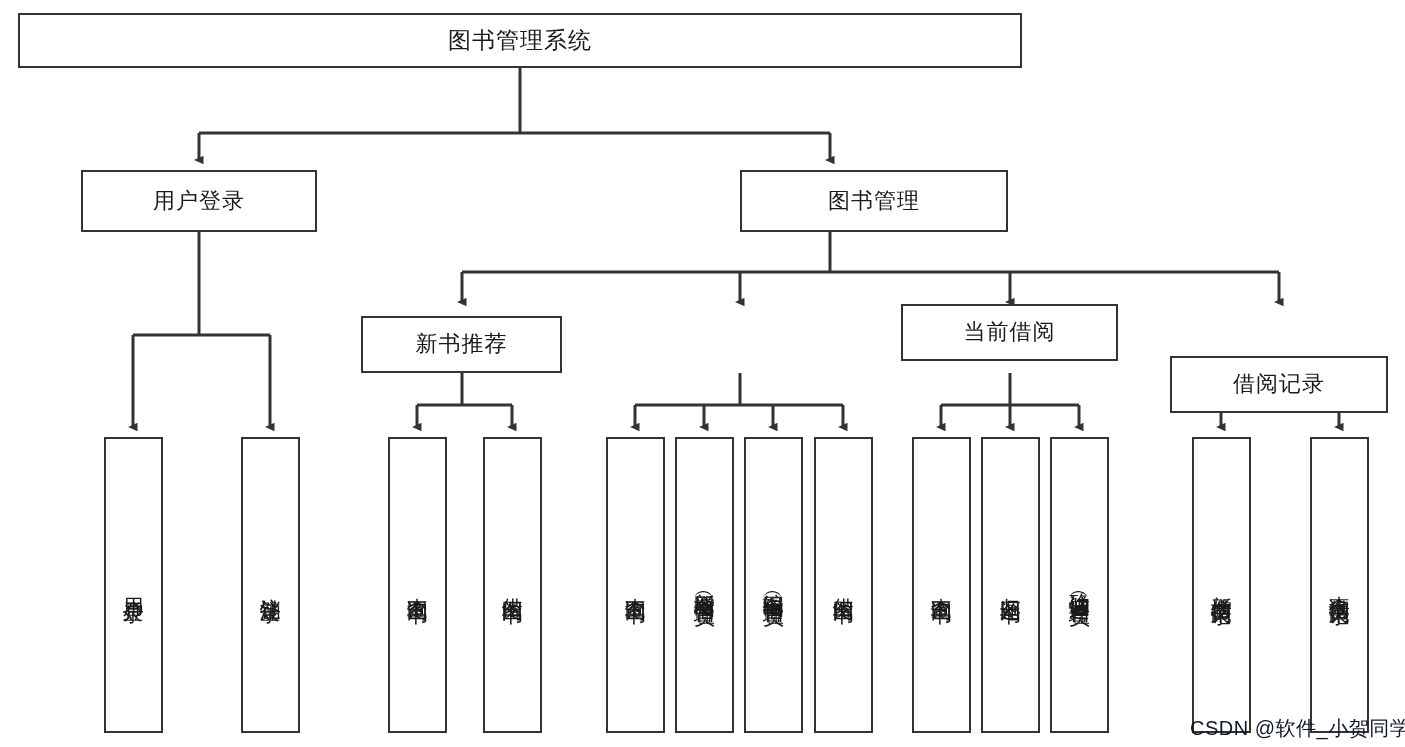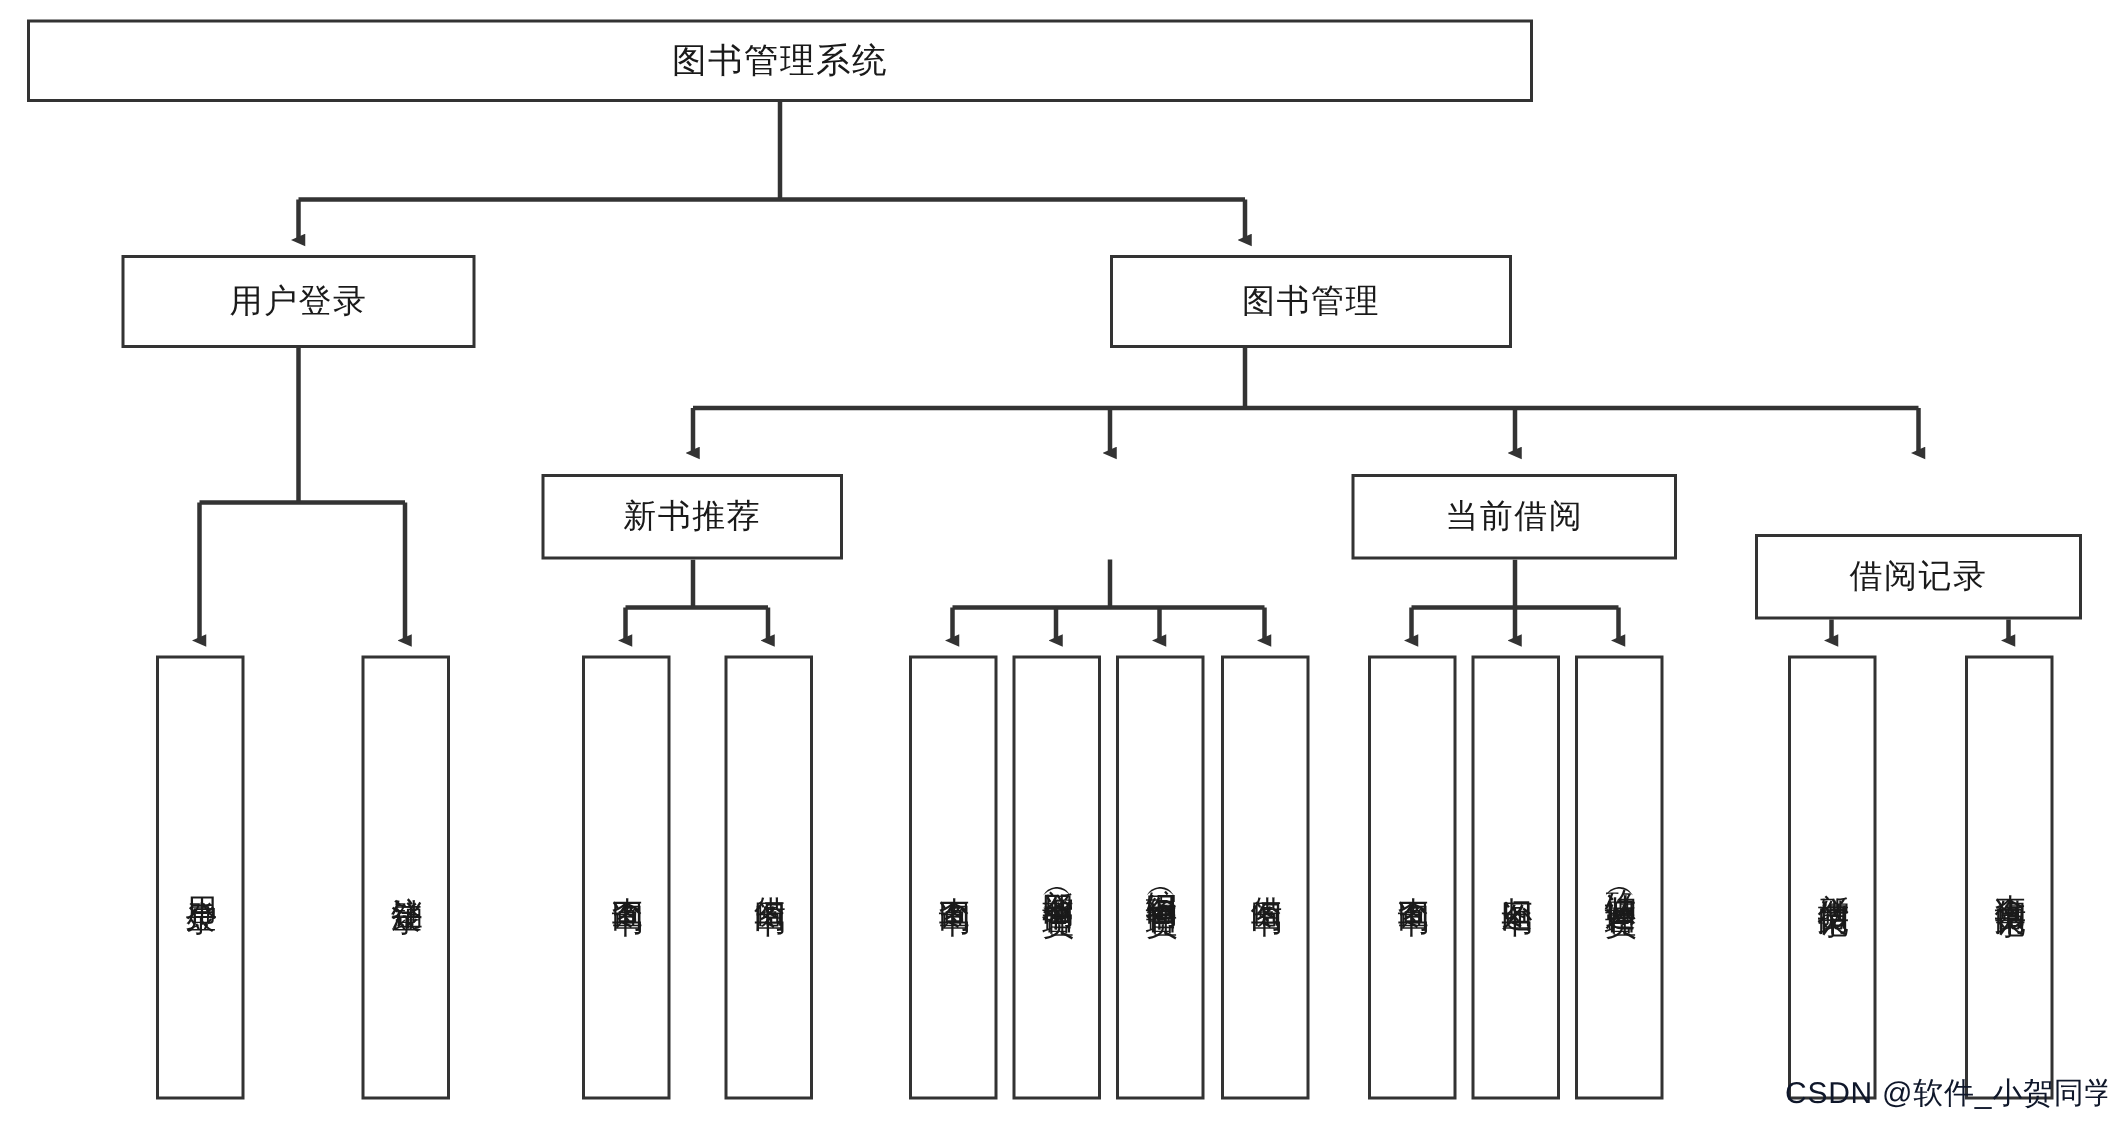--- a/index.html
+++ b/index.html
@@ -130,21 +130,21 @@
   <div class="node node-h" style="left:81px; top:170px; width:236px; height:62px;">
     <span>用户登录</span>
   </div>
   <div class="node node-h" style="left:711px; top:170px; width:268px; height:62px;margin-left:29px;">
     <span>图书管理</span>
   </div>
 
   <div class="node node-h" style="left:361px; top:316px; width:201px; height:57px;">
     <span>新书推荐</span>
   </div>
-  <div class="node node-h" style="left:901px; top:316px; width:217px; height:57px;">
+  <div class="node node-h" style="left:901px; top:304px; width:217px; height:57px;">
     <span>当前借阅</span>
   </div>
   <div class="node node-h" style="left:1170px; top:316px; width:218px; height:57px;margin-top:40px;">
     <span>借阅记录</span>
   </div>
 
   <div class="node node-v" style="left:104px; top:437px; width:59px; height:296px;">
     <span class="vtext">用户登录</span>
   </div>
   <div class="node node-v" style="left:241px; top:437px; width:59px; height:296px;">

